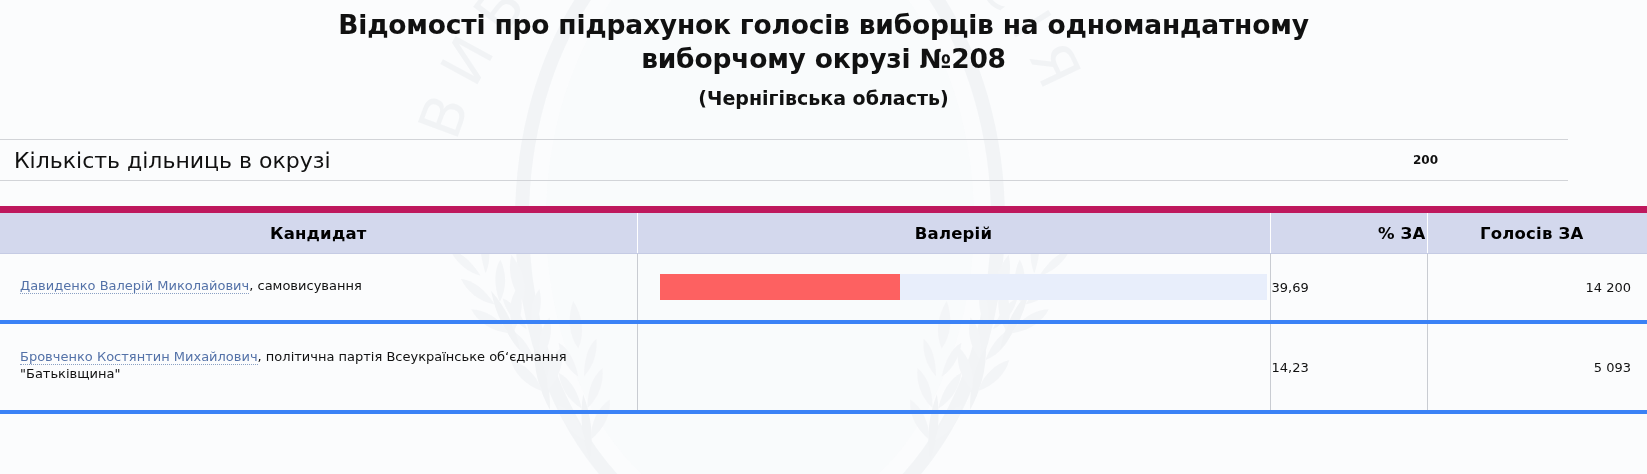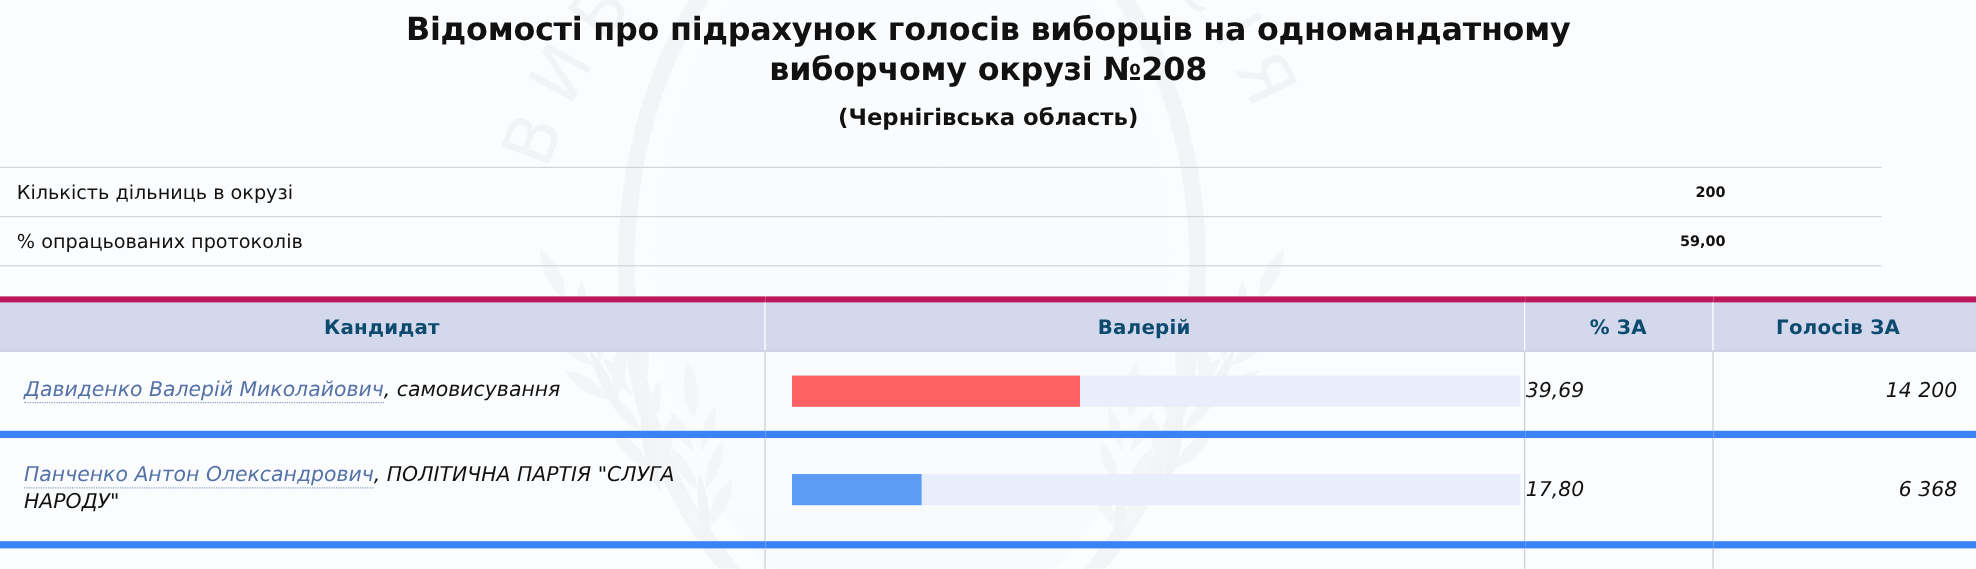--- a/index.html
+++ b/index.html
@@ -64,21 +64,21 @@
     width: 1568px;
     border-collapse: collapse;
     table-layout: fixed;
   }
   .summary tr {
     height: 41px;
   }
   .summary td {
     border-top: 1px solid #d2d4d8;
     border-bottom: 1px solid #d2d4d8;
-    font-size: 16px;
+    font-size: 22px;
     padding: 0 14px;
     vertical-align: middle;
     background: transparent;
   }
   .summary td.label {
     text-align: left;
     font-weight: normal;
   }
   .summary td.value {
     text-align: right;
@@ -94,45 +94,44 @@
     border-collapse: collapse;
     table-layout: fixed;
   }
   .results col.c-cand   { width: 637px; }
   .results col.c-chart  { width: 633px; }
   .results col.c-pct    { width: 157px; }
   .results col.c-votes  { width: 220px; }
 
   .results thead th {
     background: #d3d8ed;
-    color: #0c4a6e;
+    color: #000000;
     font-size: 16.5px;
     font-weight: bold;
     height: 38px;
     text-align: center;
     border-right: 1px solid #ffffff;
-    border-top: 5px solid #be185d;
+    border-top: 7px solid #be185d;
     border-bottom: 1px solid #c5cbe4;
     vertical-align: middle;
     letter-spacing: 0.2px;
   }
   .results thead th:last-child {
     border-right: none;
     padding-right: 12px;
     text-align: center;
   }
-  .results thead th.h-pct { text-align: center; }
+  .results thead th.h-pct { text-align: right; }
 
   .results tbody td {
-    border-bottom: 6px solid #3b82f6;
+    border-bottom: 4px solid #3b82f6;
     border-right: 1px solid #c9ccd2;
     vertical-align: middle;
     background: transparent;
-    font-size: 17px;
-    font-style: italic;
+    font-size: 13px;
   }
   .results tbody td:last-child { border-right: none; }
 
   .cell-cand {
     padding: 9px 12px 11px 20px;
     line-height: 1.3;
     font-size: 17px;
     color: #111111;
   }
   .cand-link {
@@ -229,24 +228,20 @@
   <div class="title-block">
     <h1 class="doc-title">Відомості про підрахунок голосів виборців на одномандатному виборчому окрузі №208</h1>
     <div class="doc-subtitle">(Чернігівська область)</div>
   </div>
 
   <table class="summary">
     <tbody>
       <tr>
         <td class="label">Кількість дільниць в окрузі</td>
         <td class="value">200</td>
-      </tr>
-      <tr>
-        <td class="label">% опрацьованих протоколів</td>
-        <td class="value">59,00</td>
       </tr>
     </tbody>
   </table>
 
   <table class="results">
     <colgroup>
       <col class="c-cand">
         <col class="c-chart">
         <col class="c-pct">
         <col class="c-votes">
@@ -265,30 +260,20 @@
         <td class="cell-cand"><span class="cand-link">Давиденко Валерій Миколайович</span><span class="cand-party">, самовисування</span></td>
         <td class="cell-chart">
           <div class="bar-track">
             <div class="bar-fill" style="width: 39.69%; background: rgb(253, 97, 97);"></div>
           </div>
         </td>
         <td class="cell-pct">39,69</td>
         <td class="cell-votes">14 200</td>
       </tr>
 
-      <tr class="row-2">
-        <td class="cell-cand"><span class="cand-link">Панченко Антон Олександрович</span><span class="cand-party">, ПОЛІТИЧНА ПАРТІЯ "СЛУГА НАРОДУ"</span></td>
-        <td class="cell-chart">
-          <div class="bar-track">
-            <div class="bar-fill" style="width: 17.8%; background: rgb(92, 156, 245);"></div>
-          </div>
-        </td>
-        <td class="cell-pct">17,80</td>
-        <td class="cell-votes">6 368</td>
-      </tr>
 
       <tr class="row-3">
         <td class="cell-cand"><span class="cand-link">Бровченко Костянтин Михайлович</span><span class="cand-party">, політична партія Всеукраїнське об‘єднання "Батьківщина"</span></td>
         <td class="cell-chart">
           
         </td>
         <td class="cell-pct">14,23</td>
         <td class="cell-votes">5 093</td>
       </tr>
 

